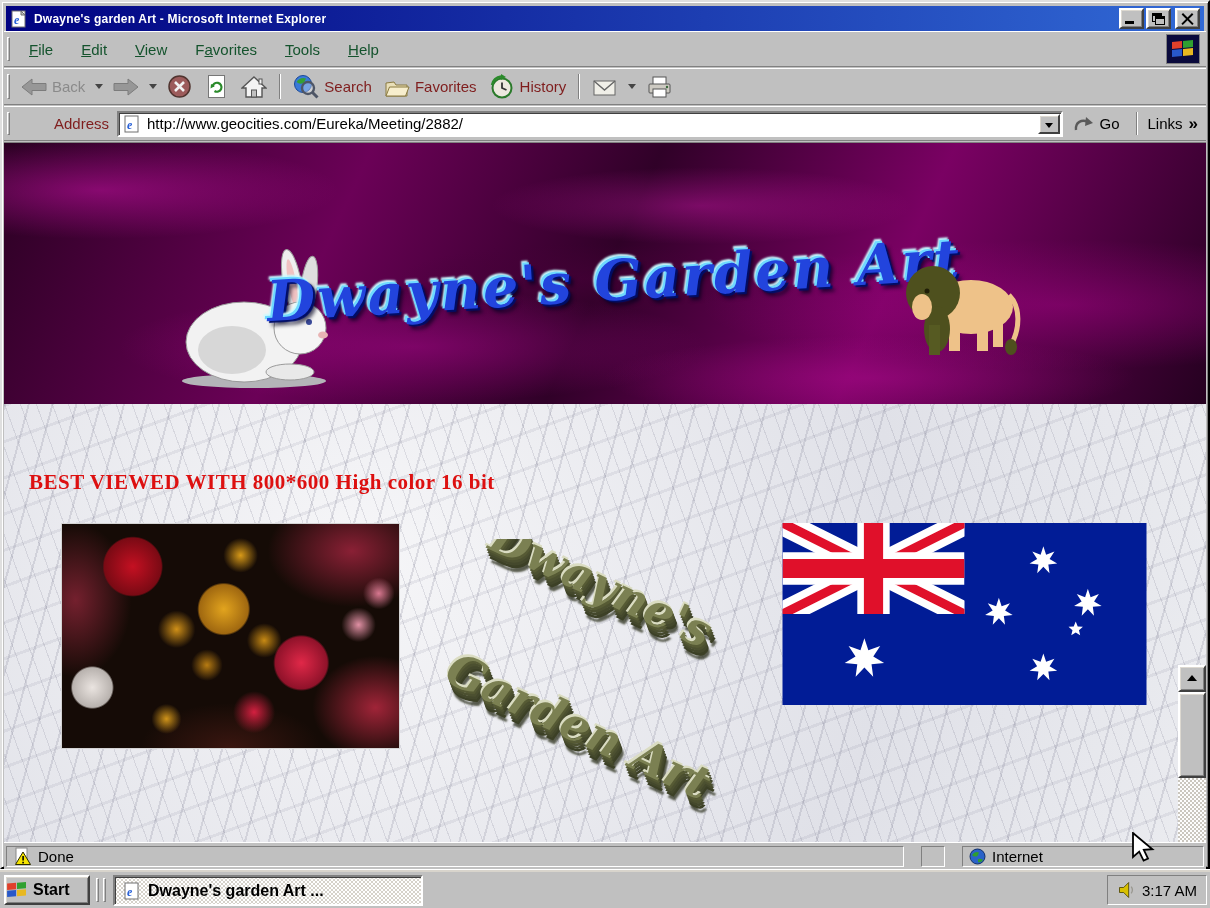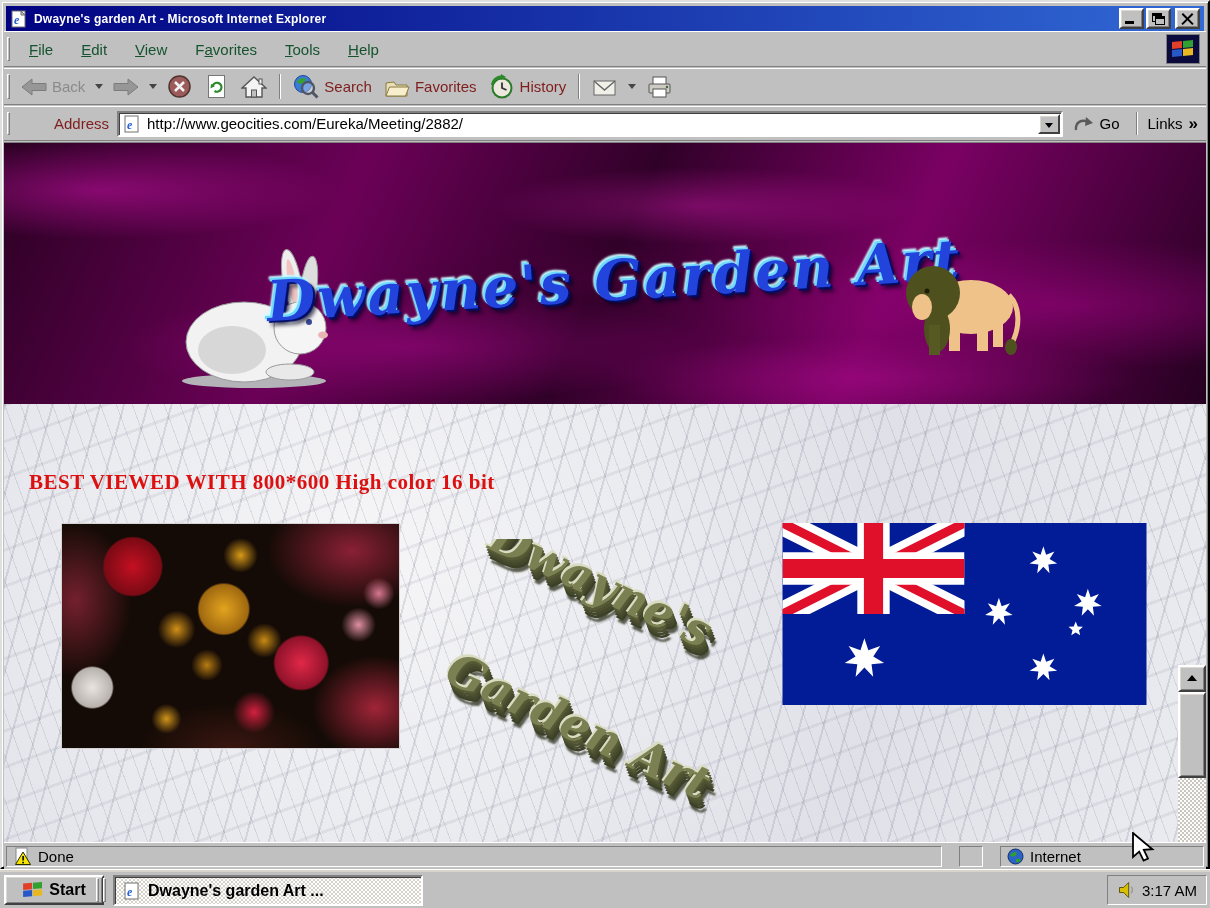--- a/index.html
+++ b/index.html
@@ -146,27 +146,27 @@
   #sb-thumb { position:absolute; left:0; top:27px; width:28px; height:86px; background:#c0c0c0;
               border:2px solid; border-color:#ffffff #404040 #404040 #ffffff;
               box-shadow:inset 1px 1px 0 #dcd8d0, inset -1px -1px 0 #808080; }
 
   
   #statusbar { position:absolute; left:2px; right:2px; top:840px; height:27px; background:#c0c0c0;
                border-top:1px solid #ffffff; display:flex; gap:17px; padding:3px 2px 2px 2px;
                font-size:15px; }
   .spanel { border:1px solid; border-color:#808080 #ffffff #ffffff #808080;
             display:flex; align-items:center; padding:0 6px; gap:6px; }
-  #sp-main { flex:1; } #sp-mid { width:24px; } #sp-zone { width:204px; }
+  #sp-main { flex:1; } #sp-mid { width:24px; } #sp-zone { width:242px; }
 
   
   #taskbar { position:absolute; left:0; top:869px; width:1210px; height:39px; background:#c0c0c0;
              border-top:1px solid #ffffff; box-shadow:0 2px 0 #d8d4cc inset; }
-  #start-btn { position:absolute; left:4px; top:5px; width:100px; height:30px;
-               display:flex; align-items:center; justify-content:center; gap:5px;
+  #start-btn { position:absolute; left:4px; top:5px; width:86px; height:30px;
+               display:flex; align-items:center; gap:5px;
                font-size:16px; font-weight:bold; }
   .tb-grip { position:absolute; top:8px; width:3px; height:24px;
              border:1px solid; border-color:#ffffff #808080 #808080 #ffffff; }
   #task-btn { position:absolute; left:113px; top:5px; width:310px; height:31px;
               border:2px solid; border-color:#808080 #ffffff #ffffff #808080;
               box-shadow:inset 1px 1px 0 #404040;
               display:flex; align-items:center; gap:7px; padding:0 8px;
               font-size:16px; font-weight:bold; white-space:nowrap; overflow:hidden; }
   #tray { position:absolute; right:3px; top:5px; width:100px; height:30px;
           border:1px solid; border-color:#808080 #ffffff #ffffff #808080;

